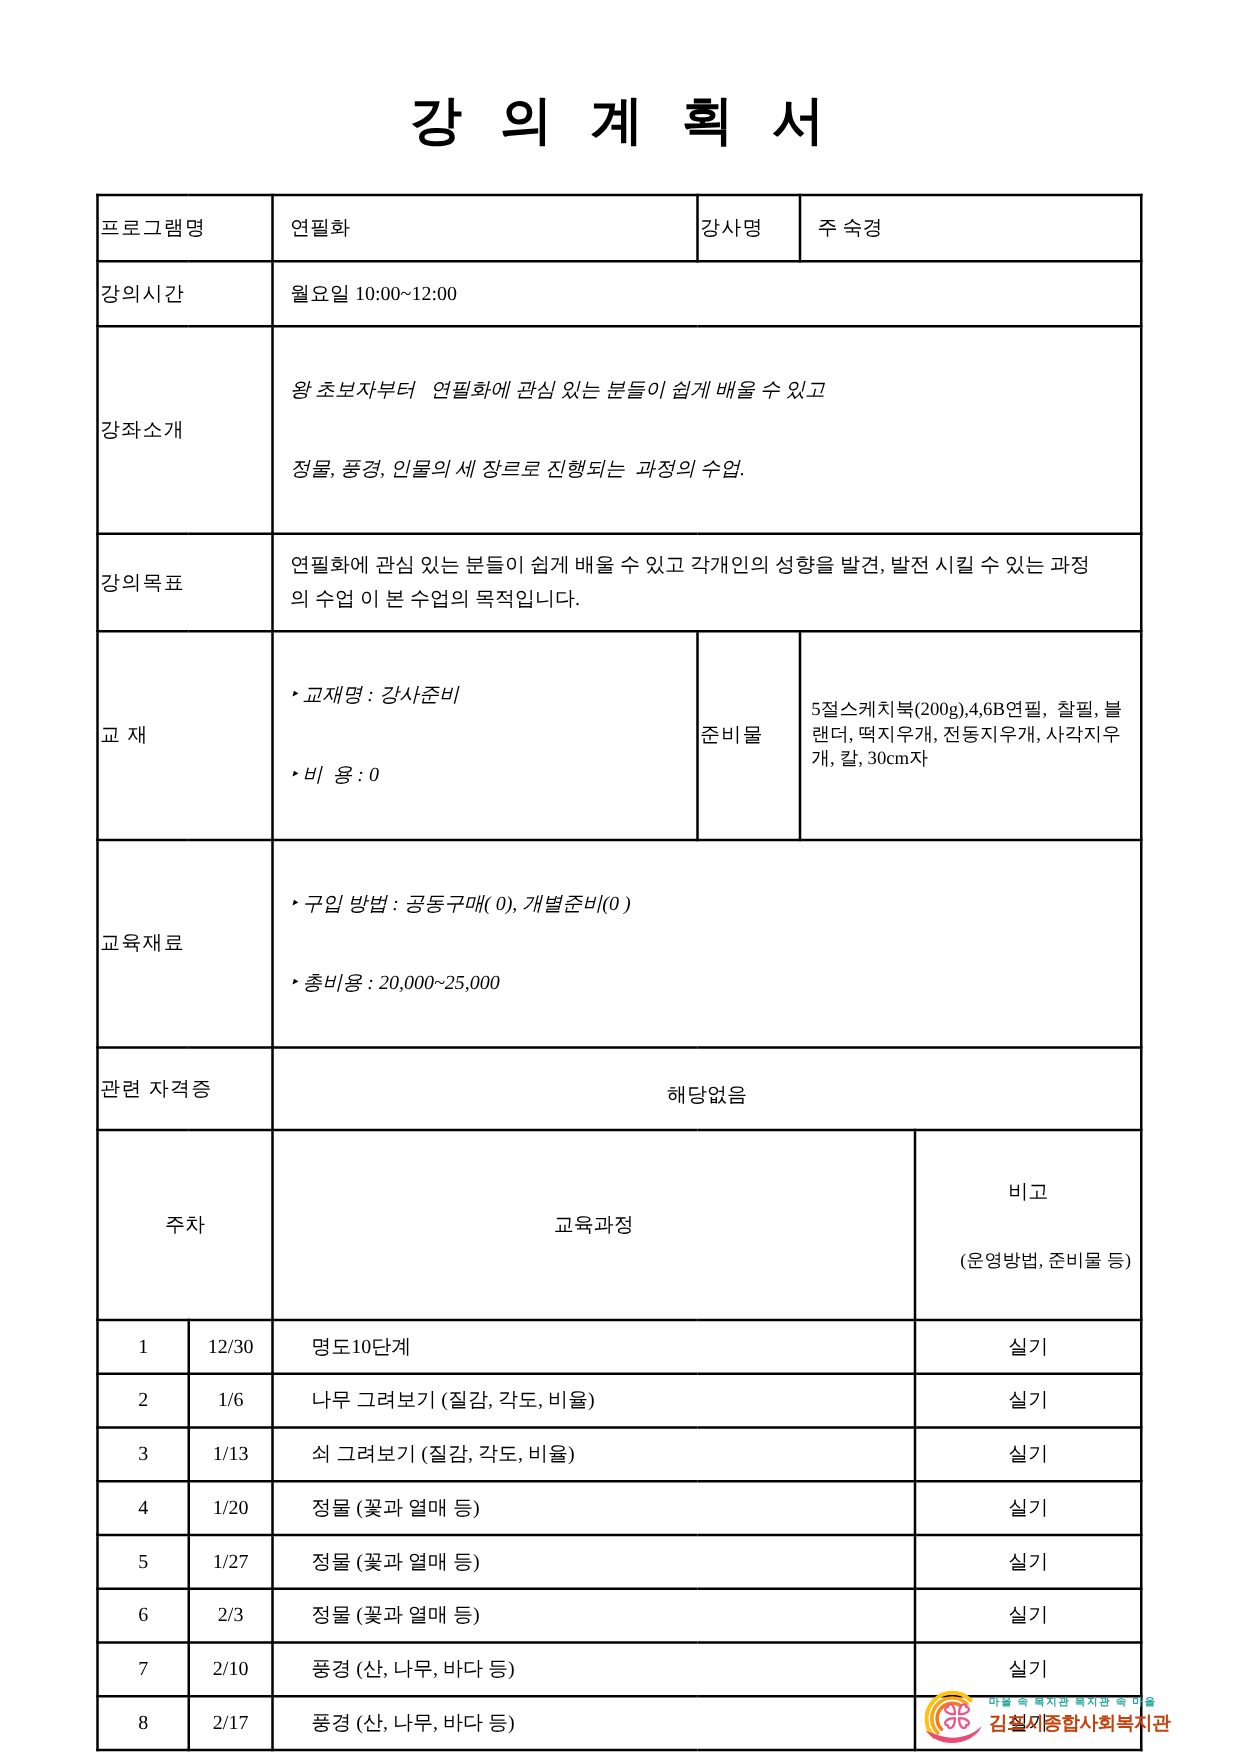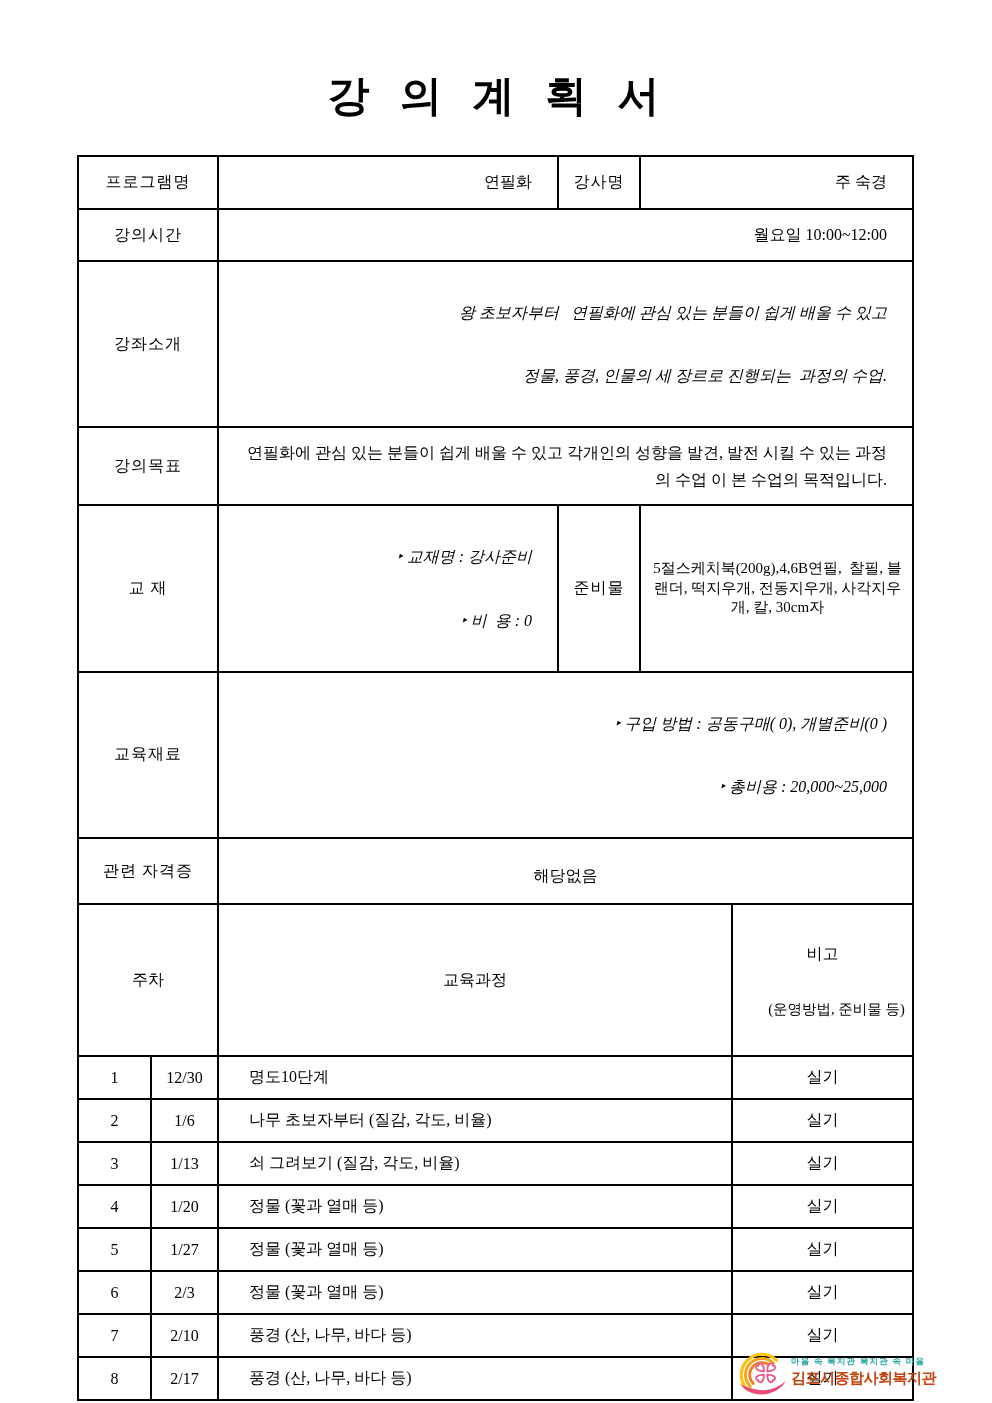--- a/index.html
+++ b/index.html
@@ -32,28 +32,28 @@
     border-collapse: collapse;
     table-layout: fixed;
     font-size: 16px;
   }
   table.main td {
     border: 2px solid #000;
     vertical-align: middle;
     white-space: pre-wrap;
     overflow: hidden;
   }
-  td.lbl { text-align: center; letter-spacing: 1px; }
-  td.val { text-align: right; padding-left: 13px; padding-right: 25px; }
+  td.lbl { text-align: left; letter-spacing: 1px; }
+  td.val { text-align: left; padding-left: 13px; padding-right: 25px; }
   td.val2 {
     padding: 5px 6px 5px 8px;
     line-height: 1.32;
     font-size: 15px;
     vertical-align: middle;
-    text-align: center;
+    text-align: left;
   }
   td.center-top {
     text-align: center;
     vertical-align: top;
     padding-top: 12px;
   }
   .vline { display: block; line-height: 1.7; font-style: italic; }
   td.week, td.date, td.note { text-align: center; }
   td.course { text-align: left; padding-left: 30px; padding-right: 24px; }
   td.sched-head { text-align: center; margin-left: 11px; }
@@ -164,21 +164,21 @@
 
       <tr style="height:43px">
         <td class="week">1</td>
         <td class="date">12/30</td>
         <td colspan="3" class="course">명도10단계</td>
         <td class="note">실기</td>
       </tr>
       <tr style="height:43px">
         <td class="week">2</td>
         <td class="date">1/6</td>
-        <td colspan="3" class="course">나무 초보자부터 (질감, 각도, 비율)</td>
+        <td colspan="3" class="course">나무 그려보기 (질감, 각도, 비율)</td>
         <td class="note">실기</td>
       </tr>
       <tr style="height:43px">
         <td class="week">3</td>
         <td class="date">1/13</td>
         <td colspan="3" class="course">쇠 그려보기 (질감, 각도, 비율)</td>
         <td class="note">실기</td>
       </tr>
       <tr style="height:43px">
         <td class="week">4</td>

